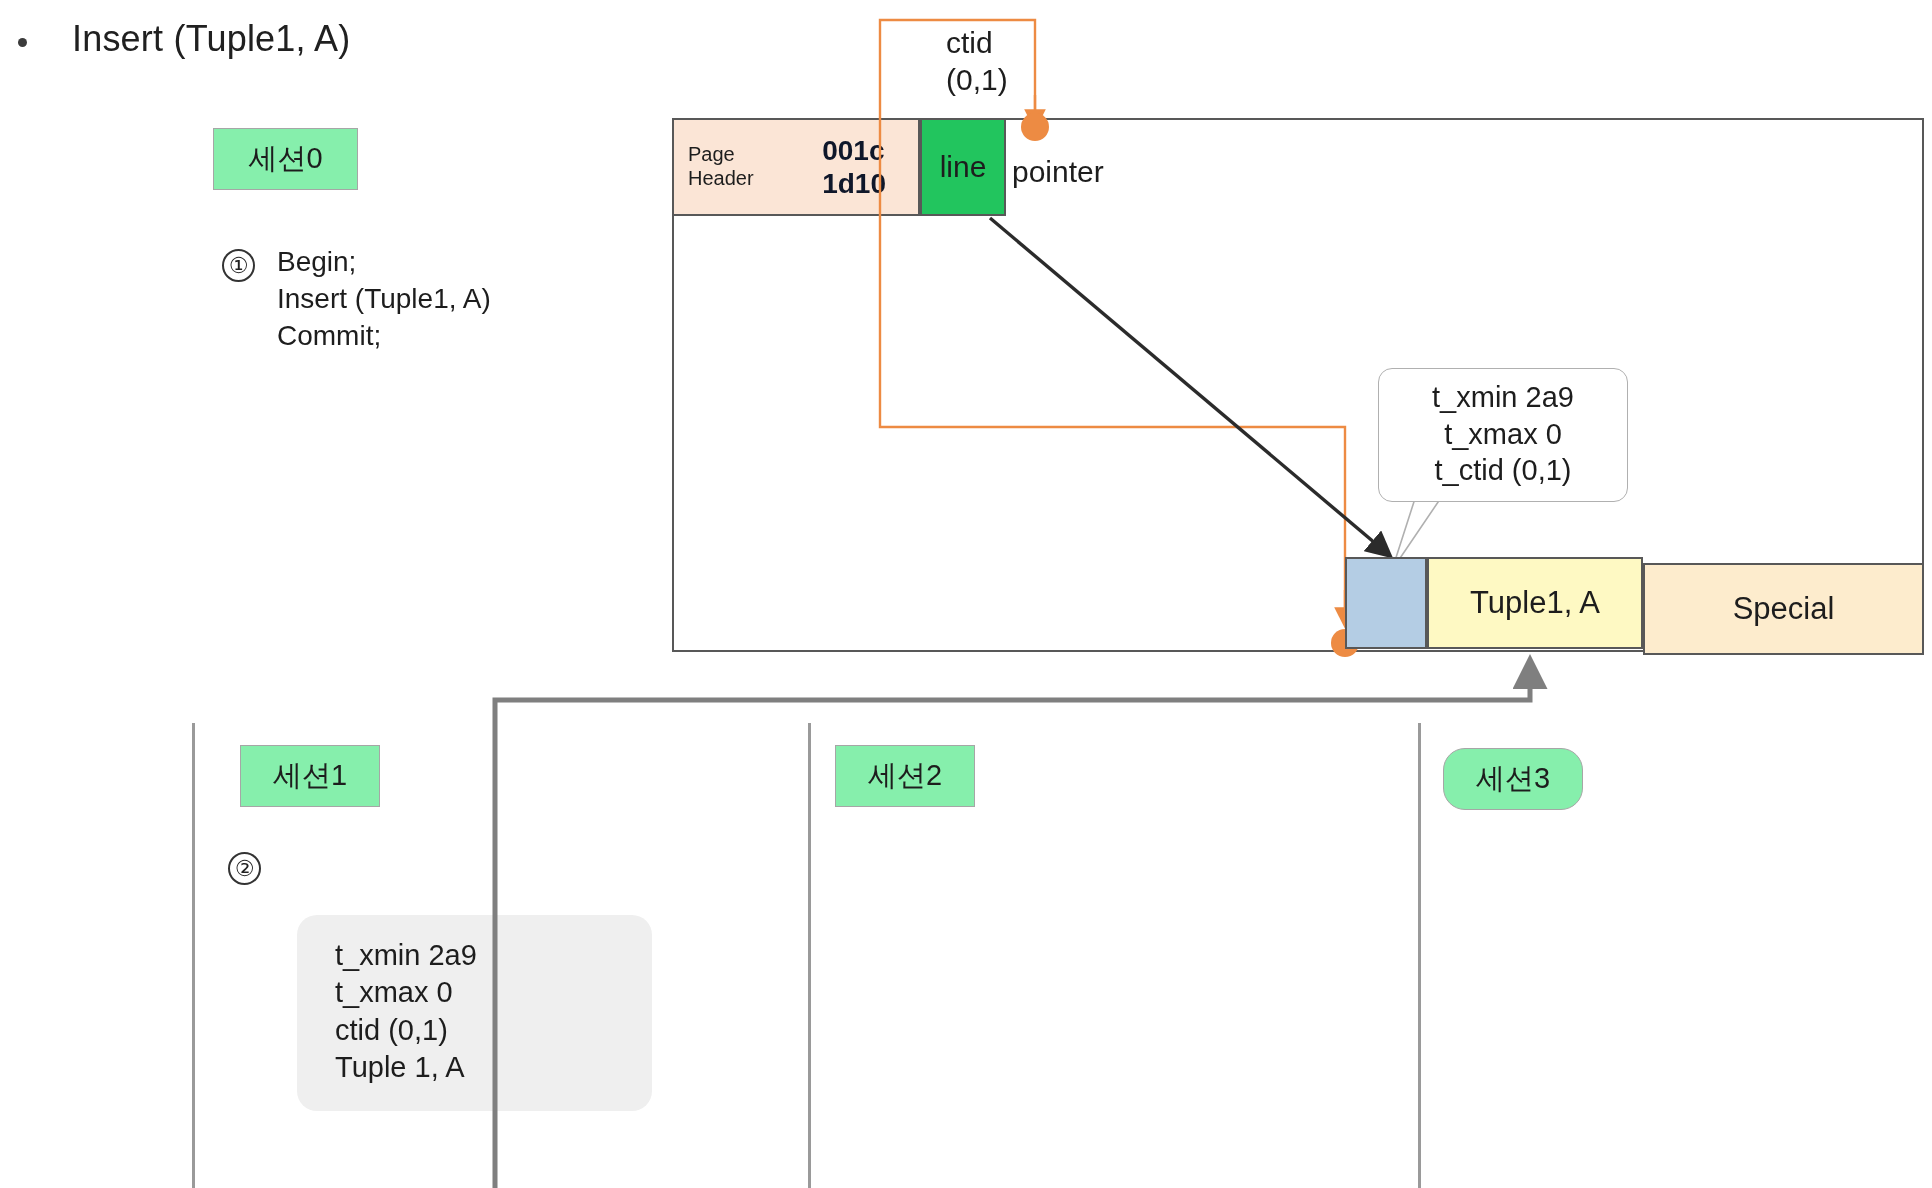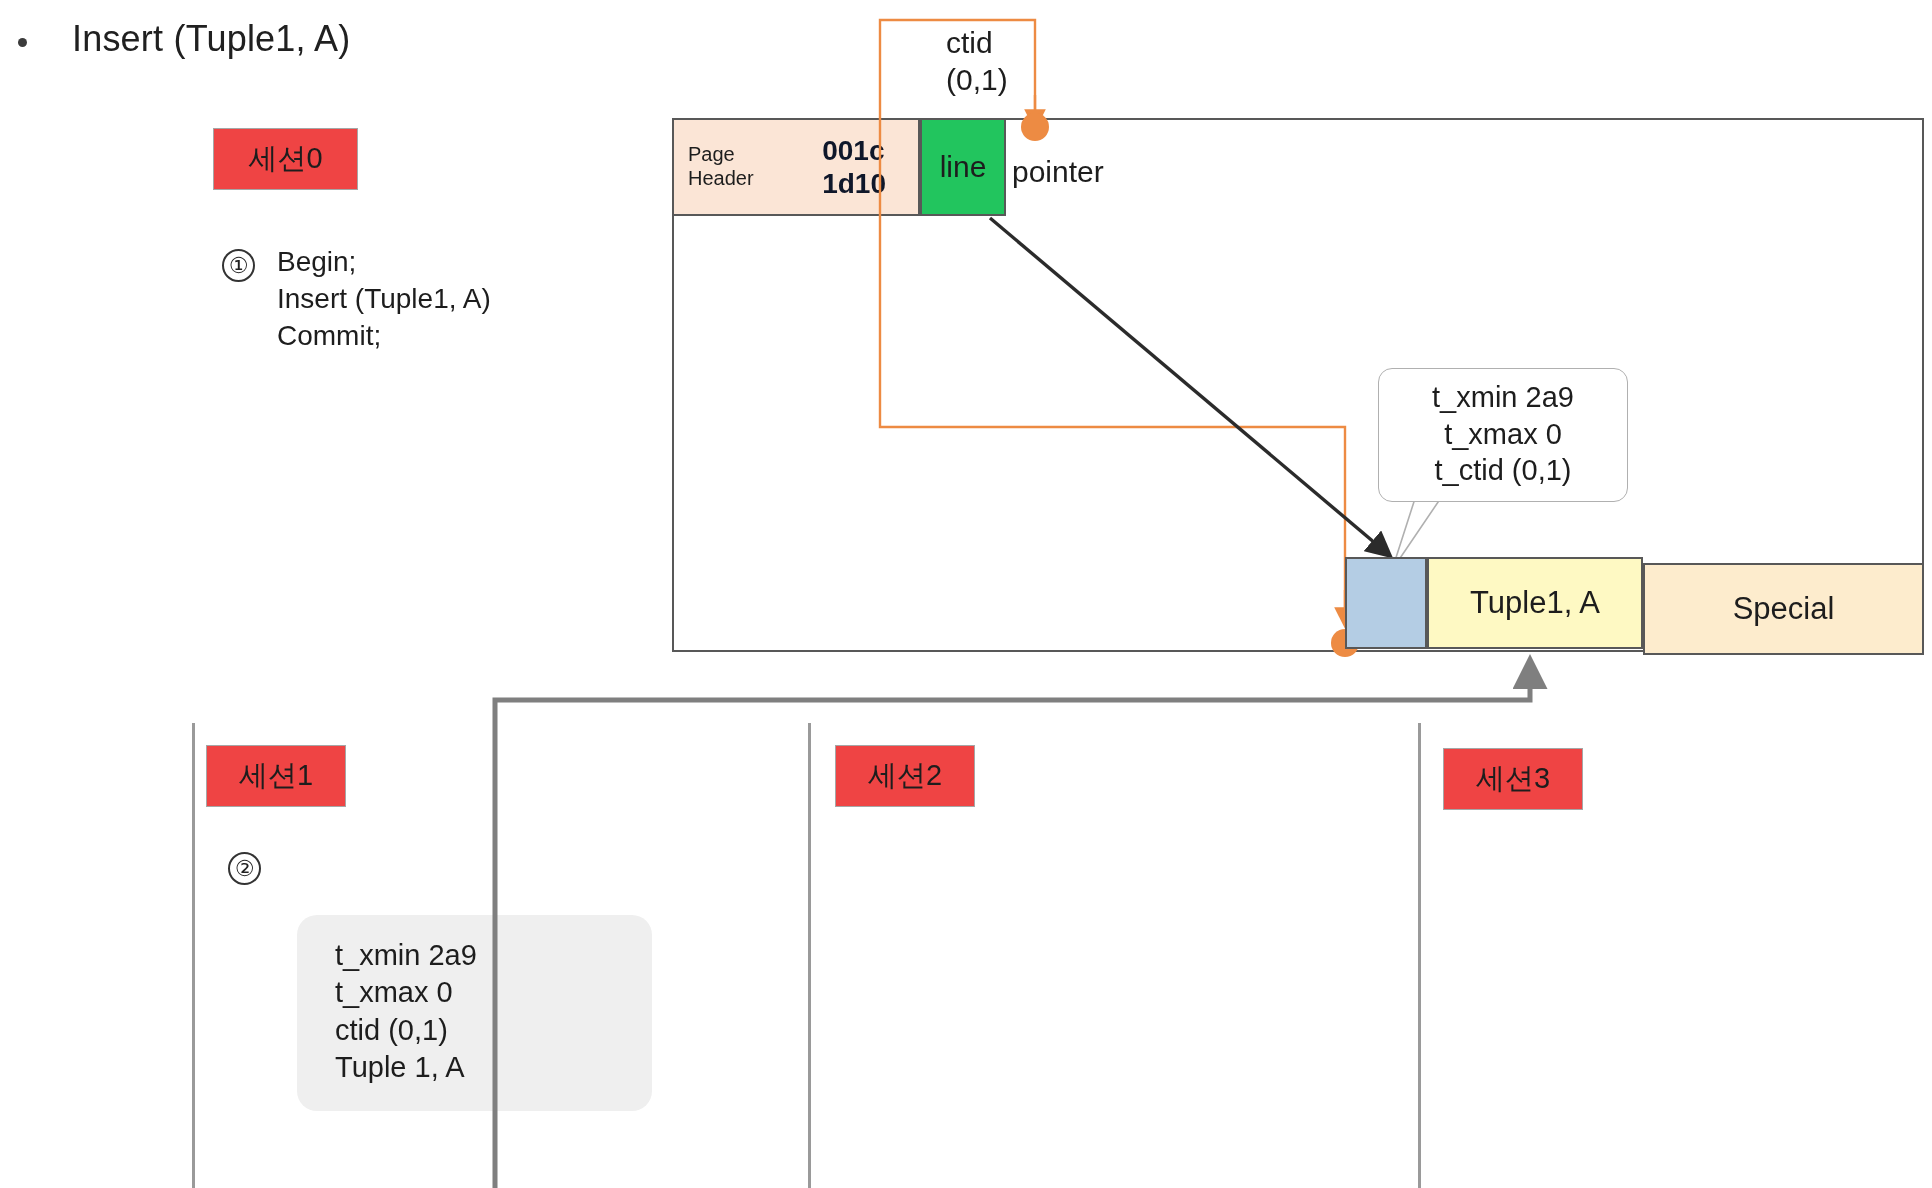--- a/index.html
+++ b/index.html
@@ -38,21 +38,21 @@
   #bullet-text {
     font-size: 36px;
     letter-spacing: 0.2px;
     color: #202020;
     white-space: nowrap;
   }
 
   
   .session-box {
     border: 1.5px solid #a6a6a6;
-    background: #ef4444;
+    background: #86efac;
     display: flex;
     align-items: center;
     justify-content: center;
     font-size: 29px;
     color: #1d1d1d;
     box-sizing: border-box;
   }
 
   
   #s0-step {
@@ -298,34 +298,34 @@
   </div>
 
   <div class="abs" id="tuple-callout">t_xmin 2a9
 t_xmax 0
 t_ctid (0,1)</div>
 
   <div class="abs rail" style="left:192px; top:723px; height:465px;"></div>
   <div class="abs rail" style="left:808px; top:723px; height:465px;"></div>
   <div class="abs rail" style="left:1418px; top:723px; height:465px;"></div>
 
-  <div class="abs session-box" style="left:206px; top:745px; width:140px; height:62px;">
+  <div class="abs session-box" style="left:240px; top:745px; width:140px; height:62px;">
     <span>세션1</span>
   </div>
 
   <div class="abs" id="s1-step">
     <div class="circ-num" style="margin-top:0">②</div>
   </div>
 
   <div class="abs" id="s1-detail">t_xmin 2a9
 t_xmax 0
 ctid (0,1)
 Tuple 1, A</div>
 
   <div class="abs session-box" style="left:835px; top:745px; width:140px; height:62px;">
     <span>세션2</span>
   </div>
 
-  <div class="abs session-box" style="left:1443px; top:748px; width:140px; height:62px;">
+  <div class="abs session-box" style="left:1443px; top:748px; width:140px; height:62px;border-radius:22px;">
     <span>세션3</span>
   </div>
 
 </div>
 
 </body></html>

